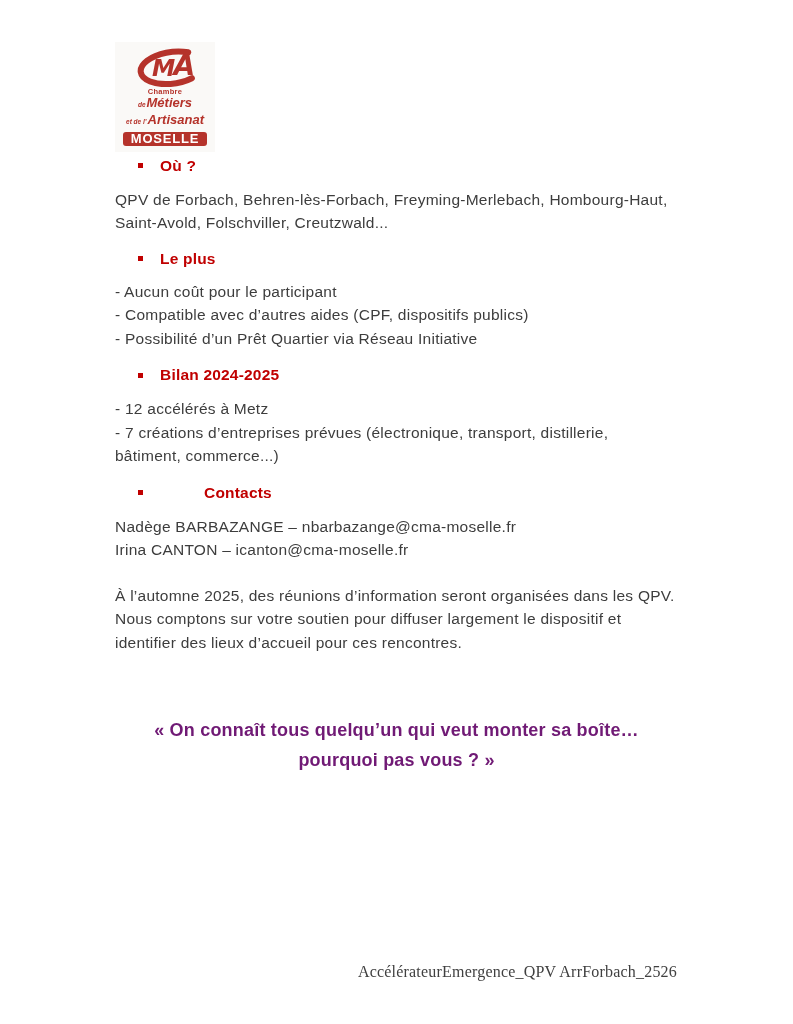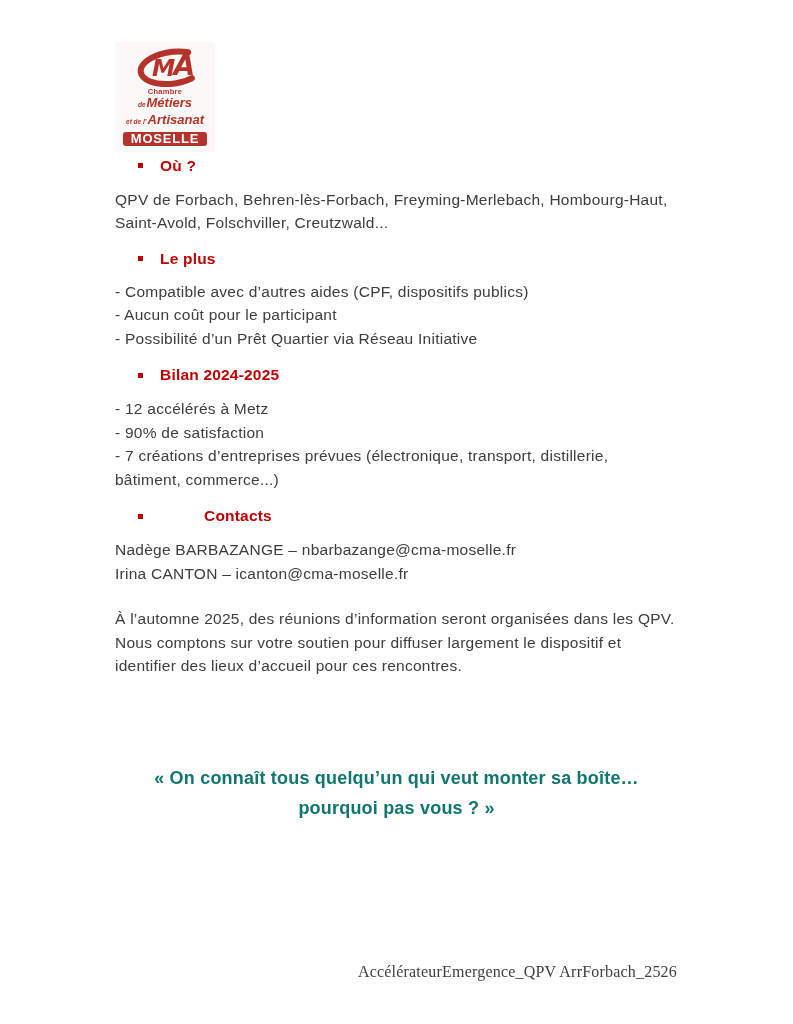--- a/index.html
+++ b/index.html
@@ -65,23 +65,23 @@
   .p-bilan    { margin-top: 12px; }
   .p-contacts { margin-top: 12px; }
   .p-closing  { margin-top: 22px; }
   .line {
     font-size: 15.5px; line-height: 23.5px;
     letter-spacing: 0.25px; white-space: nowrap;
   }
 
   
   .quote {
-    margin-top: 85px;
+    margin-top: 61px;
     text-align: center;
-    color: #0f766e;
+    color: #701a75;
     font-weight: bold;
     font-size: 18px;
     line-height: 30px;
     letter-spacing: 0.2px;
   }
 
   
   .footer {
     position: absolute;
     top: 963px; right: 116px;
@@ -116,32 +116,31 @@
     <div class="para p-ou">
       <div class="line">QPV de Forbach, Behren-lès-Forbach, Freyming-Merlebach, Hombourg-Haut,</div>
       <div class="line">Saint-Avold, Folschviller, Creutzwald...</div>
     </div>
 
     <div class="heading h-leplus">
       <span class="bullet"></span>
       <span class="heading-text">Le plus</span>
     </div>
     <div class="para p-leplus">
+      <div class="line">- Aucun coût pour le participant</div>
       <div class="line">- Compatible avec d’autres aides (CPF, dispositifs publics)</div>
-      <div class="line">- Aucun coût pour le participant</div>
       <div class="line">- Possibilité d’un Prêt Quartier via Réseau Initiative</div>
     </div>
 
     <div class="heading h-bilan">
       <span class="bullet"></span>
       <span class="heading-text">Bilan 2024-2025</span>
     </div>
     <div class="para p-bilan">
       <div class="line">- 12 accélérés à Metz</div>
-      <div class="line">- 90% de satisfaction</div>
       <div class="line">- 7 créations d’entreprises prévues (électronique, transport, distillerie,</div>
       <div class="line">bâtiment, commerce...)</div>
     </div>
 
     <div class="heading h-contacts">
       <span class="bullet"></span>
       <span class="heading-text">Contacts</span>
     </div>
     <div class="para p-contacts">
       <div class="line">Nadège BARBAZANGE – nbarbazange@cma-moselle.fr</div>

